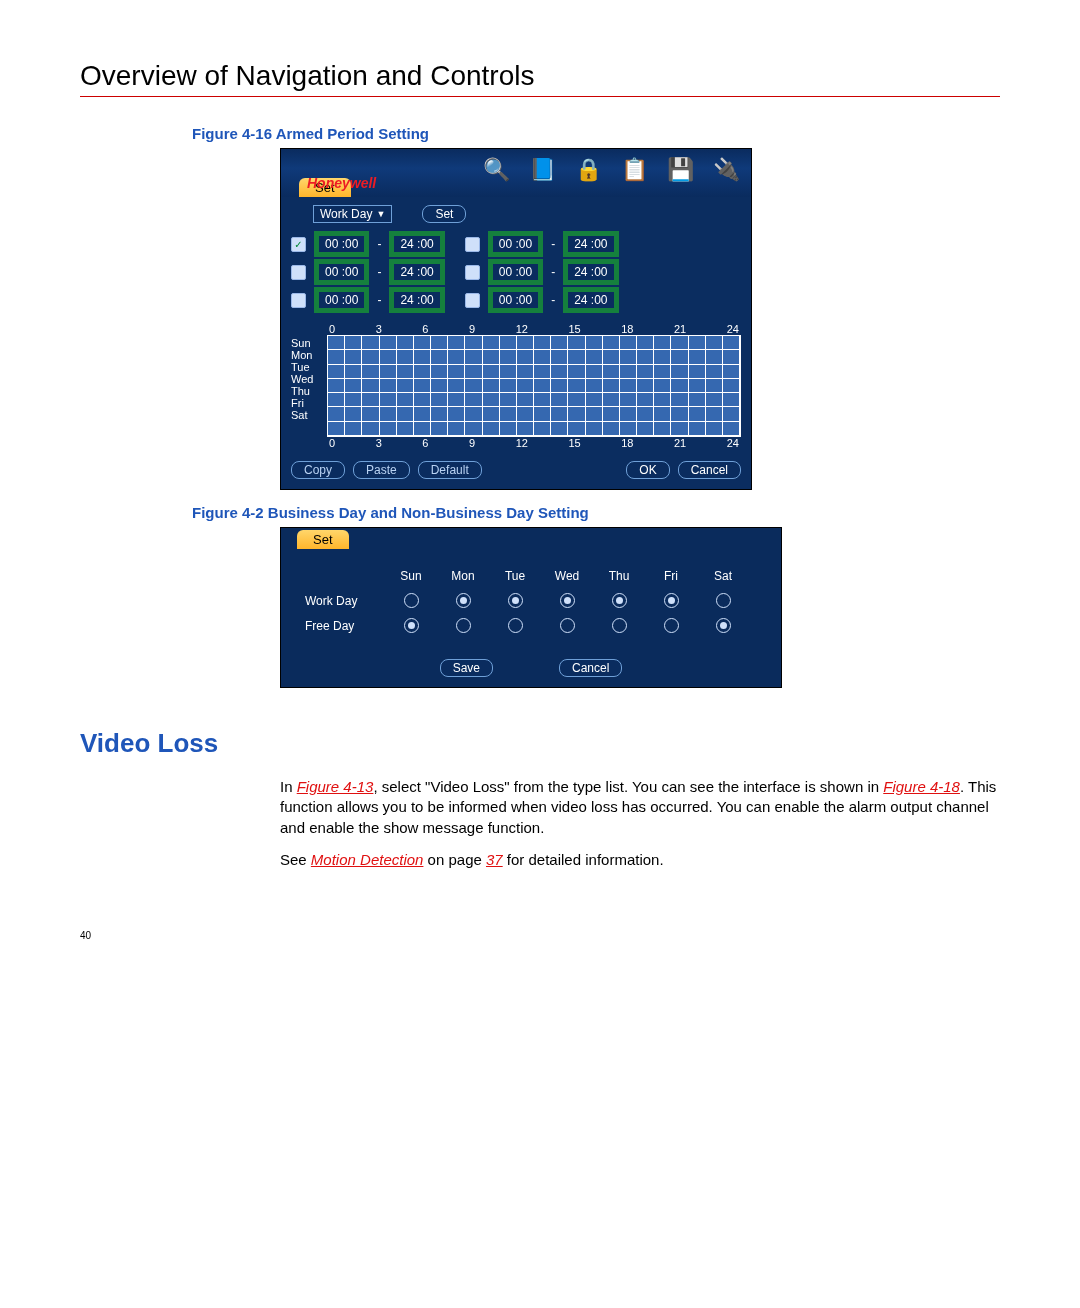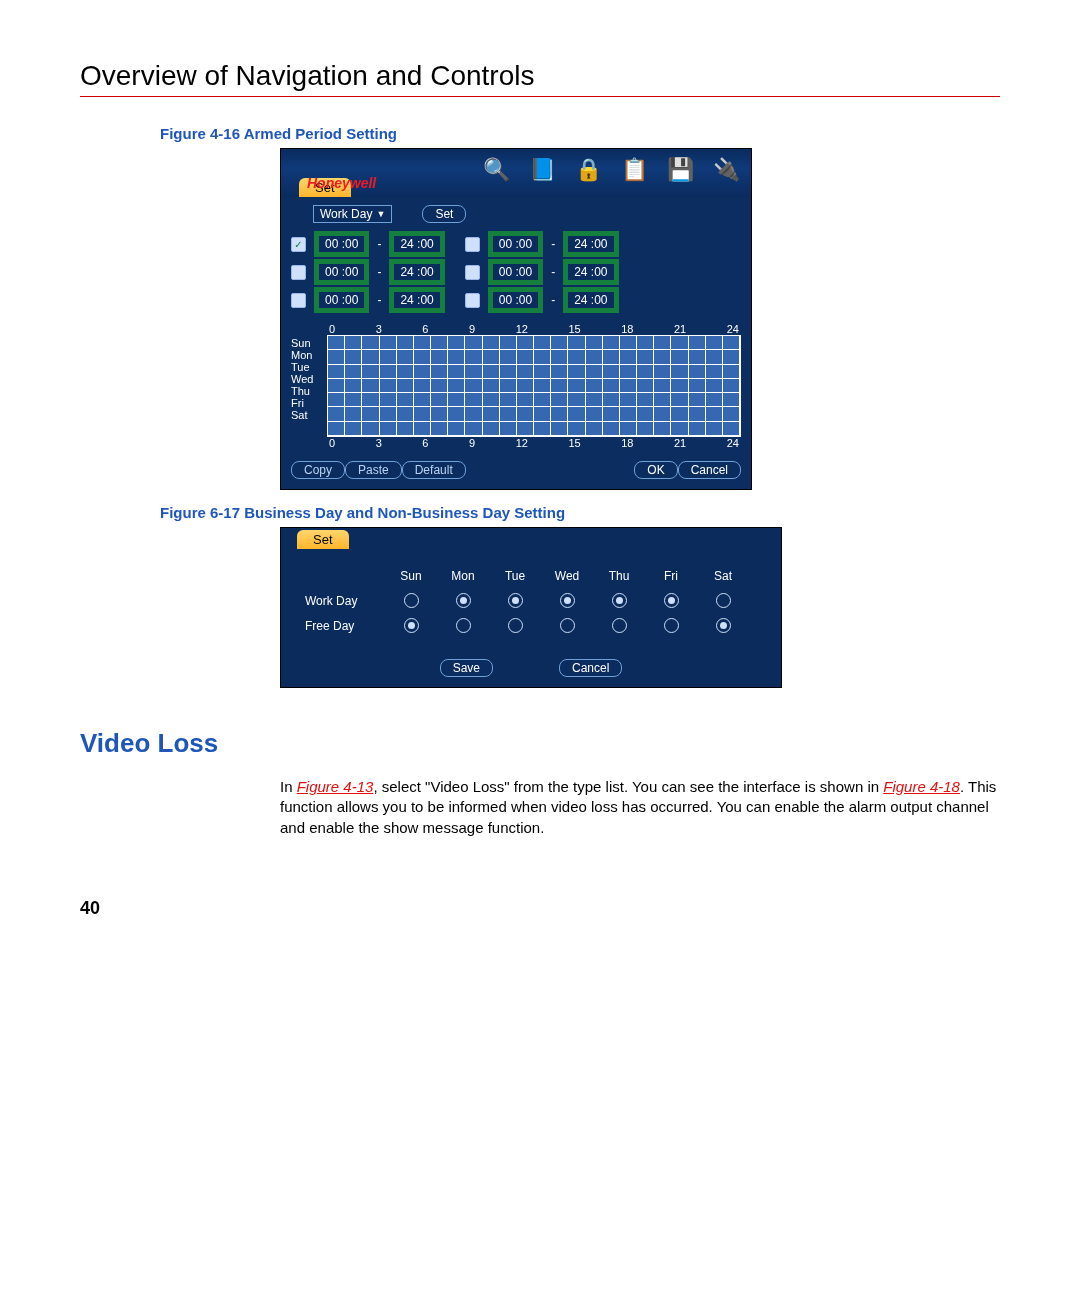--- a/index.html
+++ b/index.html
@@ -13,21 +13,21 @@
   .page-title {
     font-size: 28px;
     font-weight: normal;
     margin: 0 0 4px 0;
   }
   .title-rule { border: none; border-top: 1.5px solid #c00; margin: 0 0 28px 0; }
   .fig-caption {
     color: #1f56b9;
     font-weight: bold;
     font-size: 15px;
-    margin-left: 80px;
+    margin-left: 112px;
     margin-bottom: 6px;
   }
   
   .panel {
     margin-left: 200px;
     width: 470px;
     background: #07234f;
     border: 1px solid #000;
     font-family: Arial, sans-serif;
     font-size: 12px;
@@ -65,21 +65,21 @@
   .period-col{display:flex;gap:20px;}
   .sched{margin-top:8px;}
   .sched-wrap{display:flex;}
   .day-col{width:36px;display:flex;flex-direction:column;gap:0;font-size:11px;padding-top:14px;}
   .grid-col{flex:1;}
   .ticks{display:flex;justify-content:space-between;font-size:11px;padding:0 2px;}
   .grid{position:relative;height:100px;background:#0b2d60;border:1px solid #fff;}
   .grid-row{height:calc(100%/7);display:flex;}
   .grid-row .cell{flex:1;border-right:1px solid #fff;border-bottom:1px solid #fff;background:#3568b0;}
   .grid-row .cell:nth-child(odd){}
-  .btn-row{display:flex;justify-content:center;margin-top:12px;}
+  .btn-row{display:flex;gap:8px;justify-content:center;margin-top:12px;}
   .btn-row .spacer{flex:1;}
   
   .panel2 {
     margin-left: 200px;
     width: 500px;
     background:#0a2b5c;
     border:1px solid #000;
     color:#fff;
     font-size:13px;
     padding-bottom:10px;
@@ -90,21 +90,21 @@
   .biz-label{color:#fff;font-size:12px;}
   .radio{width:13px;height:13px;border:1px solid #cfe0fa;border-radius:50%;margin:0 auto;display:flex;align-items:center;justify-content:center;}
   .radio.sel::after{content:"";width:7px;height:7px;background:#cfe0fa;border-radius:50%;}
   .panel2-btns{display:flex;justify-content:center;gap:66px;margin-top:18px;}
   
   .section-head{color:#1f56b9;font-size:26px;font-weight:bold;margin:40px 0 18px 0;}
   .body-text{margin-left:200px;font-size:15px;line-height:1.35;}
   .body-text p{margin:0 0 12px 0;}
   .redlink{color:#e01010;font-style:italic;text-decoration:underline;}
   .tips{font-weight:bold;}
-  .page-num{font-size:18px;margin-top:60px;font-weight:bold;}
+  .page-num{font-size:10px;margin-top:60px;}
 </style>
 </head>
 <body>
 
 <h1 class="page-title">Overview of Navigation and Controls</h1>
 <hr class="title-rule">
 
 <div class="fig-caption">Figure 4-16 Armed Period Setting</div>
 <div class="panel">
   <div class="panel-top">
@@ -398,21 +398,21 @@
       <span class="btn btn-lt">Copy</span>
       <span class="btn btn-lt">Paste</span>
       <span class="btn btn-lt">Default</span>
       <span class="spacer"></span>
       <span class="btn">OK</span>
       <span class="btn">Cancel</span>
     </div>
   </div>
 </div>
 
-<div class="fig-caption" style="margin-top:14px">Figure 6-17 Business Day and Non-Business Day Setting</div>
+<div class="fig-caption" style="margin-top:14px">Figure 4-2 Business Day and Non-Business Day Setting</div>
 <div class="panel2">
   <span class="set-tab">Set</span>
   <div class="biz-grid">
     <span></span>
     <span class="biz-head">Sun</span>
     <span class="biz-head">Mon</span>
     <span class="biz-head">Tue</span>
     <span class="biz-head">Wed</span>
     <span class="biz-head">Thu</span>
     <span class="biz-head">Fri</span>
@@ -440,15 +440,18 @@
     <span class="btn">Save</span>
     <span class="btn">Cancel</span>
   </div>
 </div>
 
 <div class="section-head">Video Loss</div>
 <div class="body-text">
   <p>
     <span>In </span><span class="redlink">Figure 4-13</span><span>, select "Video Loss" from the type list. You can see the interface is shown in </span><span class="redlink">Figure 4-18</span><span>. This function allows you to be informed when video loss has occurred. You can enable the alarm output channel and enable the show message function.</span>
   </p>
+  <p>
+    <span>See </span><span class="redlink">Motion Detection</span><span> on page </span><span class="redlink">37</span><span> for detailed information.</span>
+  </p>
 </div>
 
 <div class="page-num">40</div>
 
 </body></html>

